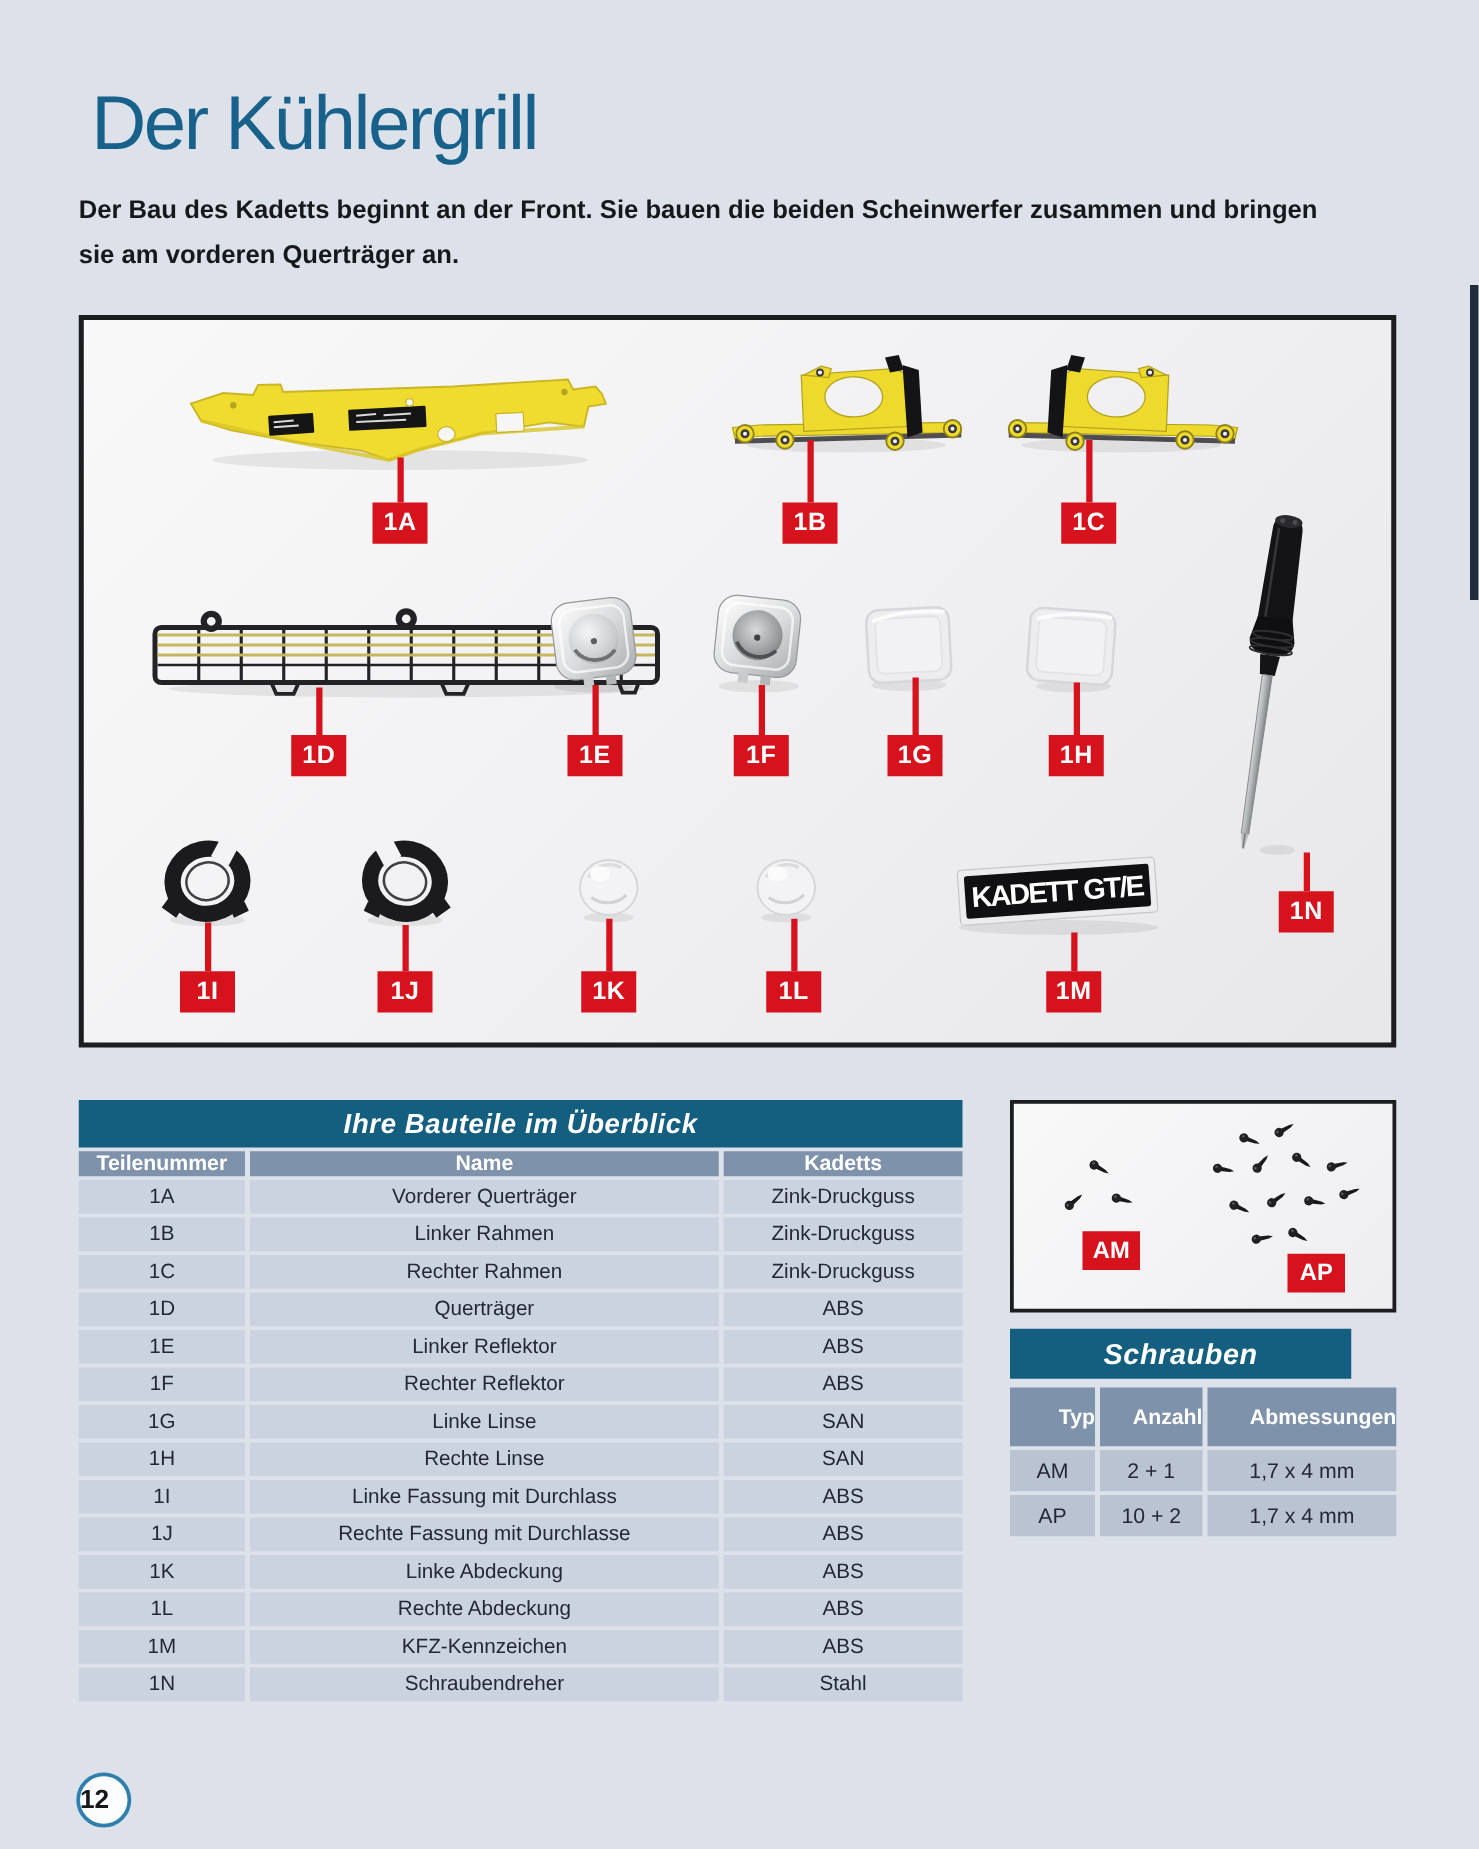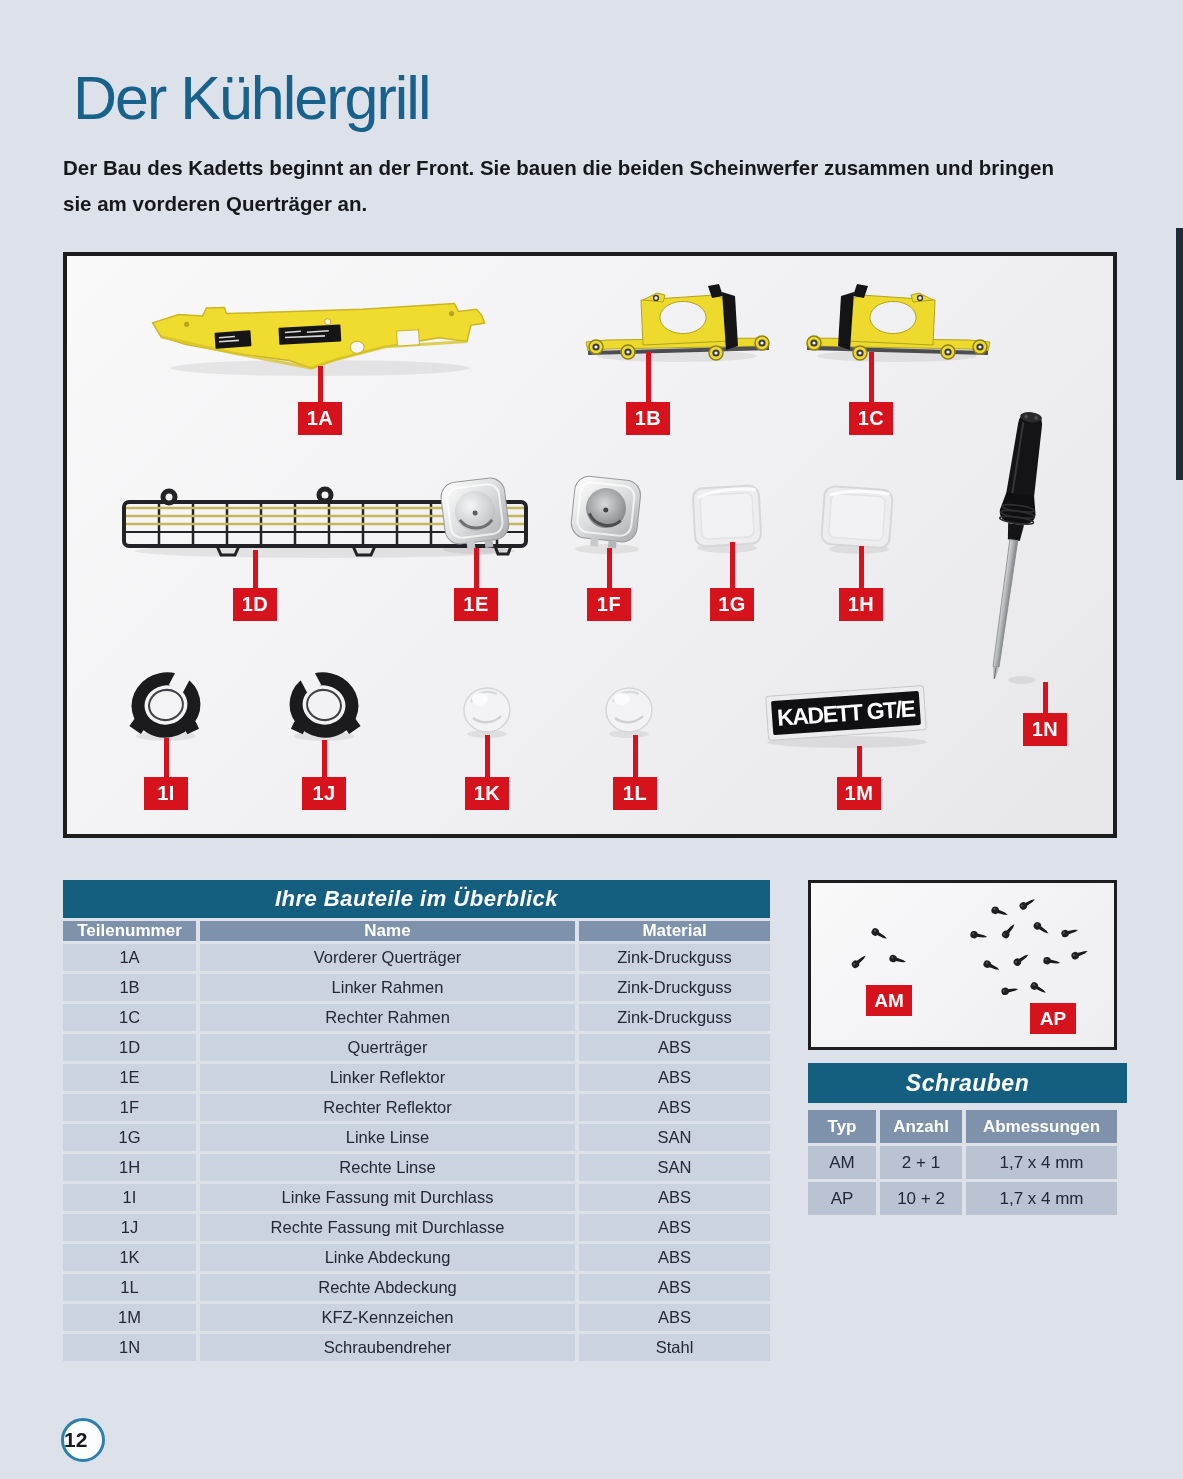--- a/index.html
+++ b/index.html
@@ -28,24 +28,24 @@
   table.data th{background:#7e92ab;color:#fff;font-weight:700;font-size:17px;height:14px;padding:0;}
   table.data td{background:#ccd3e0;color:#242836;font-size:16.5px;text-align:center;height:27px;padding:0;
                 overflow:hidden;white-space:nowrap;}
 
   .screws-photo{position:absolute;left:808px;top:880px;width:309px;height:170px;box-sizing:border-box;
                 border:3px solid #1d1d20;background:linear-gradient(135deg,#f9f9fa,#eeeef1);}
   .screws-photo svg{position:absolute;left:0;top:0;}
   .slabel{position:absolute;width:46px;height:31px;background:#d6121c;color:#fff;font-weight:700;
           font-size:19px;line-height:31px;text-align:center;z-index:3;}
 
-  .screws-title{position:absolute;left:808px;top:1063px;width:319px;height:40px;line-height:40px;font-size:23px;}
+  .screws-title{position:absolute;left:808px;top:1063px;width:273px;height:40px;line-height:40px;font-size:23px;}
   .screws-tbl-wrap{position:absolute;left:808px;top:1107px;width:309px;}
   .screws-tbl-wrap table.data td{background:#b9c3d2;height:33px;font-size:17px;color:#242836;}
-  .screws-tbl-wrap table.data th{height:33px;}
+  .screws-tbl-wrap table.data th{height:47px;text-align:right;}
 
   .note{position:absolute;left:808px;top:1233px;width:309px;height:95px;box-sizing:border-box;
         background:#70879f;color:#e9eef4;font-size:15.5px;line-height:24px;text-align:center;
         padding:11px 16px;}
   .note .note-b{font-weight:700;color:#ffffff;}
 
   .page-num{position:absolute;left:61px;top:1418px;width:44px;height:44px;border-radius:50%;
             box-sizing:border-box;border:3.5px solid #2e7fae;background:#fcfdfe;color:#17191d;
             font-weight:700;font-size:21px;text-align:left;line-height:37px;}
 </style>
@@ -289,21 +289,21 @@
     <table class="data">
       <colgroup>
           <col style="width:133px">
           <col style="width:375px">
           <col style="width:191px">
         </colgroup>
       <thead id="parts-thead">
           <tr>
             <th>Teilenummer</th>
             <th>Name</th>
-            <th>Material</th>
+            <th>Kadetts</th>
           </tr>
         </thead>
       <tbody id="parts-tbody">
           <tr>
             <td>1A</td>
             <td>Vorderer Querträger</td>
             <td>Zink-Druckguss</td>
           </tr>
           <tr>
             <td>1B</td>

